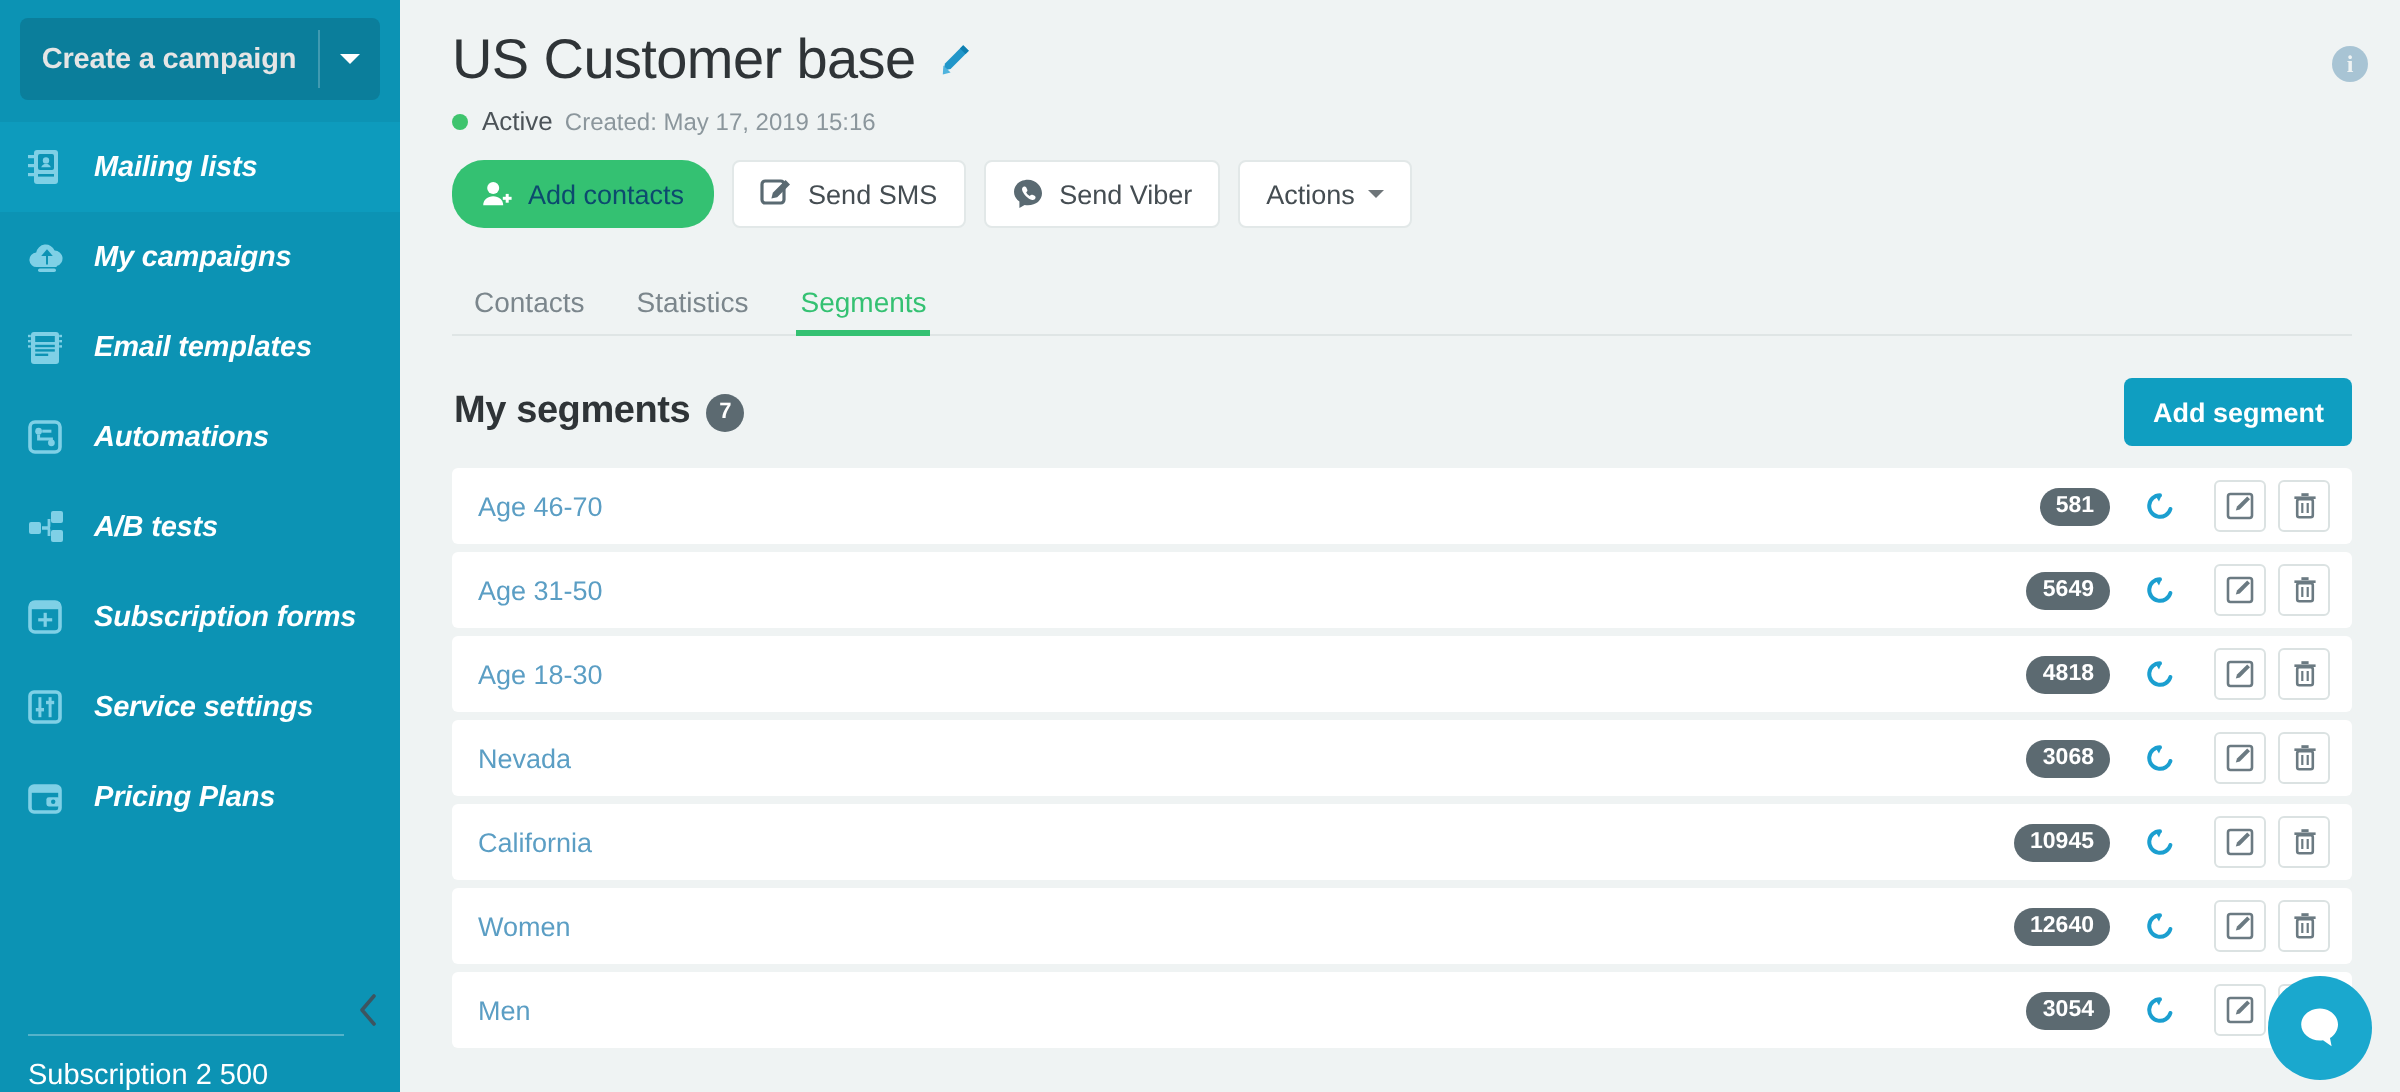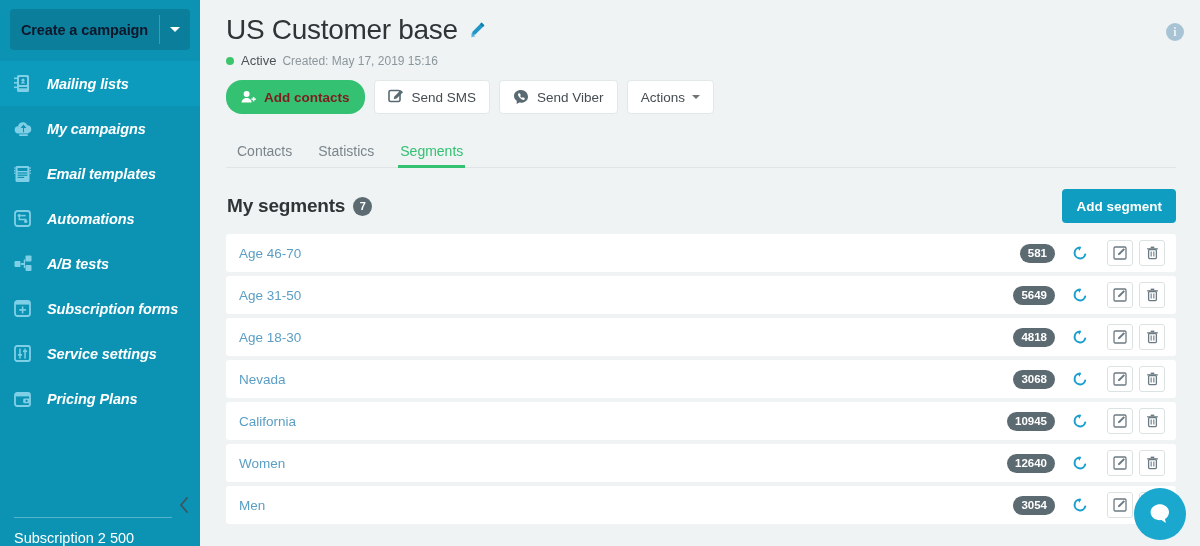--- a/index.html
+++ b/index.html
@@ -22,21 +22,21 @@
   .create-wrap { padding: 9px 10px 0 10px; }
   .create-btn {
     display: flex; align-items: stretch;
     background: #0b7e9b;
     border-radius: 4px;
     height: 41px;
     cursor: pointer;
   }
   .create-btn .label {
     flex: 1; display: flex; align-items: center; justify-content: center;
-    color: #0f172a; font-size: 14.5px; font-weight: bold;
+    color: #e5e5e5; font-size: 14.5px; font-weight: bold;
     letter-spacing: -0.1px;
   }
   .create-btn .caret-sep {
     width: 1px; background: rgba(255,255,255,0.22); margin: 6px 0;
   }
   .create-btn .caret {
     width: 30px; display: flex; align-items: center; justify-content: center;
   }
   .caret-glyph {
     width: 0; height: 0;
@@ -121,21 +121,21 @@
   .btn-row { display: flex; align-items: center; margin-top: 12px; gap: 9px; }
   .btn {
     height: 34px; border-radius: 4px;
     display: flex; align-items: center;
     padding: 0 13px;
     font-size: 13.5px;
     cursor: pointer;
     white-space: nowrap;
   }
   .btn-primary {
-    background: #34c172; color: #7f1d1d; font-weight: bold;
+    background: #34c172; color: #0c4a6e; font-weight: normal;
     padding: 0 15px;
     border-radius: 16px;
   }
   .btn-white {
     background: #ffffff; color: #454d52;
     border: 1px solid #e2e8e8;
   }
   .btn .bicon { margin-right: 8px; display: flex; align-items: center; }
   .btn .dd-caret {
     width: 0; height: 0; margin-left: 7px;

